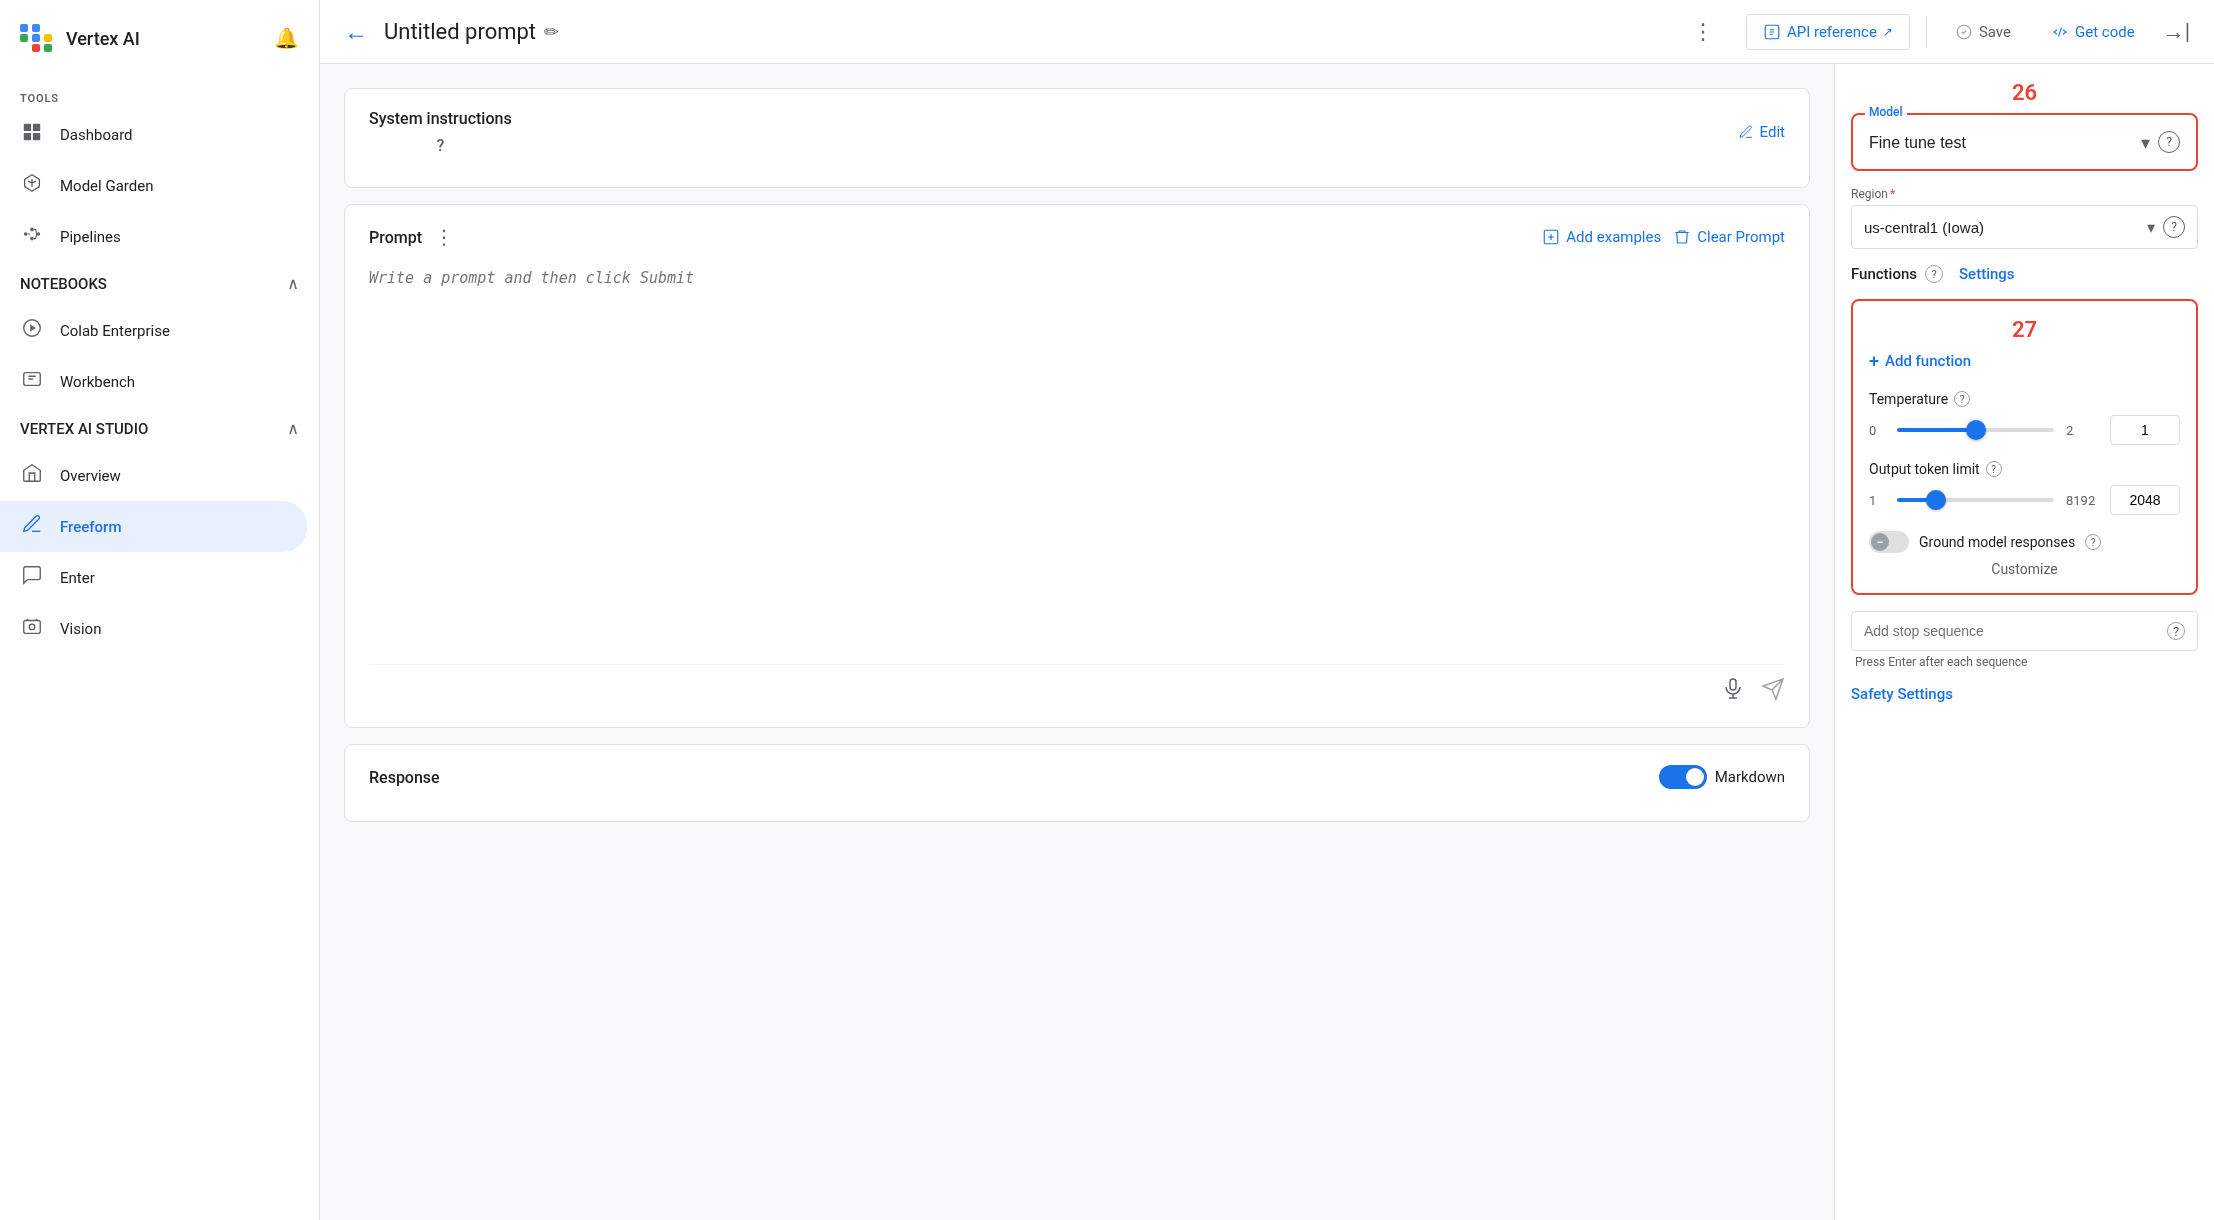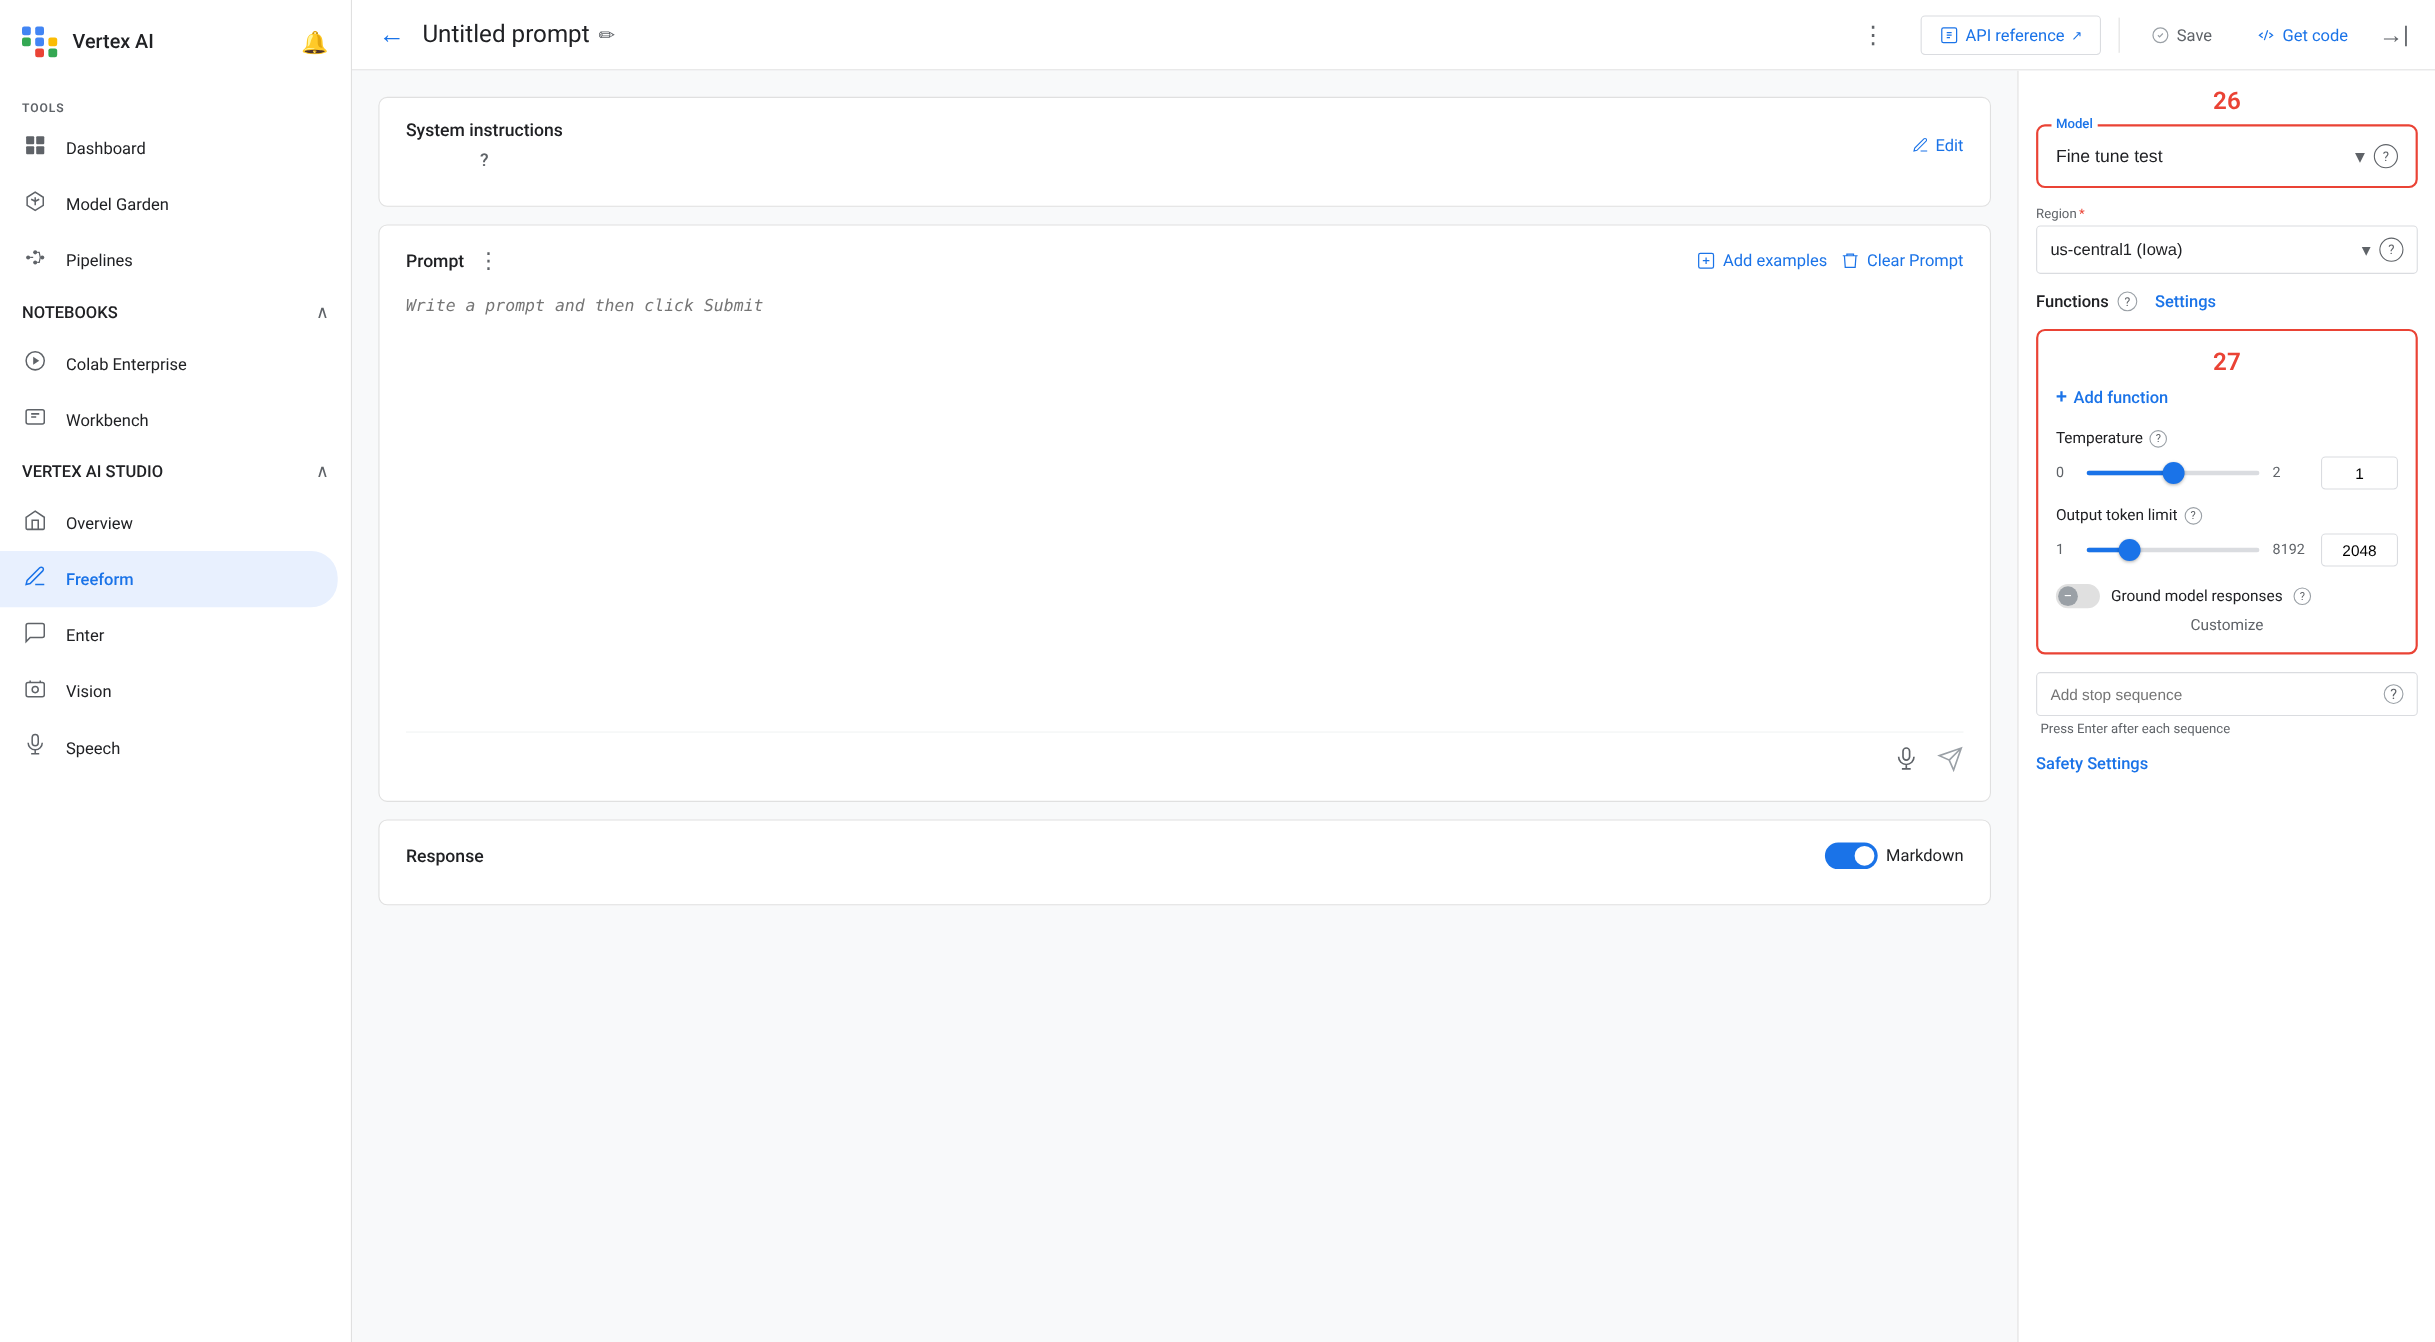--- a/index.html
+++ b/index.html
@@ -253,30 +253,20 @@
     <div class="sidebar-item">
       <span class="icon">
         <svg width="22" height="22" viewBox="0 0 24 24" fill="none">
             <rect x="3" y="6" width="18" height="14" rx="2" stroke="#5f6368" stroke-width="1.5" fill="none"></rect>
             <circle cx="12" cy="13" r="3" stroke="#5f6368" stroke-width="1.5" fill="none"></circle>
             <path d="M7 6V4M17 6V4" stroke="#5f6368" stroke-width="1.5"></path>
           </svg>
       </span>
       <span>Vision</span>
     </div>
-    <div class="sidebar-item">
-      <span class="icon">
-        <svg width="22" height="22" viewBox="0 0 24 24" fill="none">
-            <path d="M19 10c0 3.87-3.13 7-7 7s-7-3.13-7-7" stroke="#5f6368" stroke-width="1.5" fill="none"></path>
-            <rect x="9" y="2" width="6" height="11" rx="3" stroke="#5f6368" stroke-width="1.5" fill="none"></rect>
-            <path d="M12 17v4M8 21h8" stroke="#5f6368" stroke-width="1.5"></path>
-          </svg>
-      </span>
-      <span>Speech</span>
-    </div>
   </div>
 
   <div class="main">
 
     <div class="topbar">
       <span class="topbar-back" style="color:#1a73e8; font-size:24px; cursor:pointer;">←</span>
       <span class="topbar-title">
         <span>Untitled prompt</span>
         <span class="edit-icon">✏</span>
       </span>

